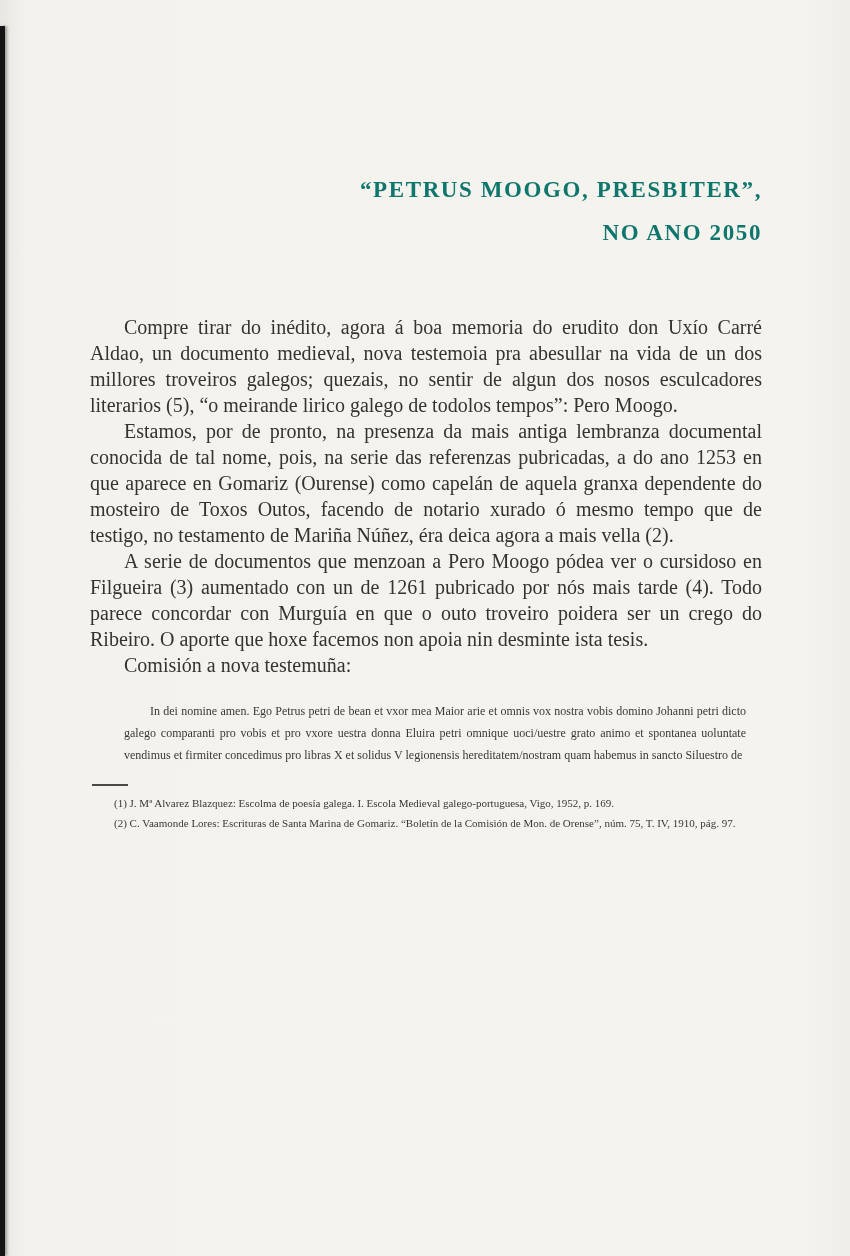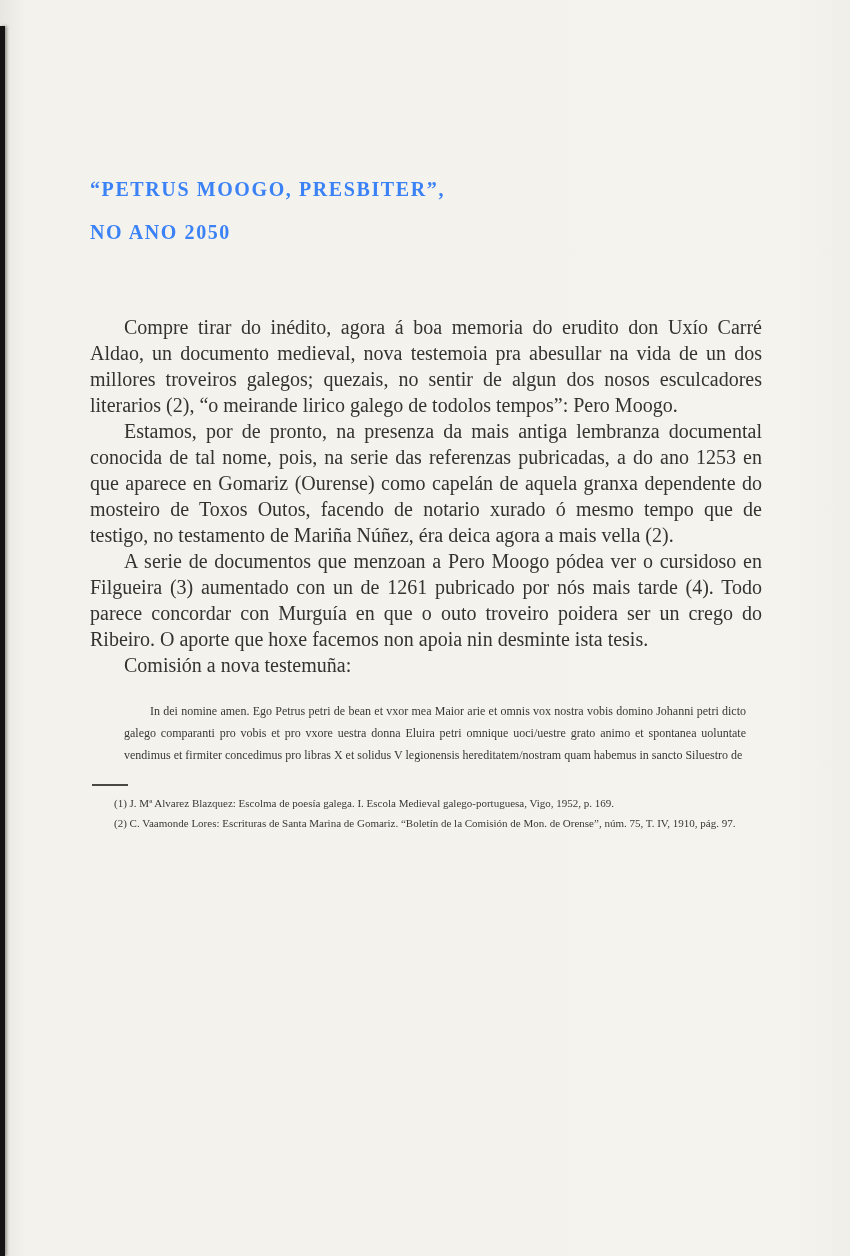--- a/index.html
+++ b/index.html
@@ -25,26 +25,26 @@
     box-shadow: 2px 0 3px rgba(60,60,55,0.45);
   }
   .content {
     position: absolute;
     left: 90px;
     top: 168px;
     width: 672px;
   }
   .title {
     margin: 0 0 60px 0;
-    text-align: left;
-    font-size: 20px;
+    text-align: right;
+    font-size: 23px;
     font-weight: 700;
     letter-spacing: 1.6px;
     line-height: 43px;
-    color: #3b82f6;
+    color: #0f766e;
   }
   .para {
     margin: 0;
     font-size: 20px;
     line-height: 26px;
     text-align: justify;
     text-indent: 34px;
     color: #35332f;
   }
   .quote {
@@ -76,21 +76,21 @@
 <div class="page">
   <div class="binding-edge"></div>
 
   <div class="content">
 
     <h1 class="title">
       <span>“PETRUS MOOGO, PRESBITER”,</span><br>
       <span>NO ANO 2050</span>
     </h1>
 
-    <p class="para">Compre tirar do inédito, agora á boa memoria do erudito don Uxío Carré Aldao, un documento medieval, nova testemoia pra abesullar na vida de un dos millores troveiros galegos; quezais, no sentir de algun dos nosos esculcadores literarios (2), “o meirande lirico galego de todolos tempos”: Pero Moogo.</p>
+    <p class="para">Compre tirar do inédito, agora á boa memoria do erudito don Uxío Carré Aldao, un documento medieval, nova testemoia pra abesullar na vida de un dos millores troveiros galegos; quezais, no sentir de algun dos nosos esculcadores literarios (5), “o meirande lirico galego de todolos tempos”: Pero Moogo.</p>
     <p class="para">Estamos, por de pronto, na presenza da mais antiga lembranza documental conocida de tal nome, pois, na serie das referenzas pubricadas, a do ano 1253 en que aparece en Gomariz (Ourense) como capelán de aquela granxa dependente do mosteiro de Toxos Outos, facendo de notario xurado ó mesmo tempo que de testigo, no testamento de Mariña Núñez, éra deica agora a mais vella (2).</p>
     <p class="para">A serie de documentos que menzoan a Pero Moogo pódea ver o cursidoso en Filgueira (3) aumentado con un de 1261 pubricado por nós mais tarde (4). Todo parece concordar con Murguía en que o outo troveiro poidera ser un crego do Ribeiro. O aporte que hoxe facemos non apoia nin desminte ista tesis.</p>
     <p class="para">Comisión a nova testemuña:</p>
 
     <div class="quote">In dei nomine amen. Ego Petrus petri de bean et vxor mea Maior arie et omnis vox nostra vobis domino Johanni petri dicto galego comparanti pro vobis et pro vxore uestra donna Eluira petri omnique uoci/uestre grato animo et spontanea uoluntate vendimus et firmiter concedimus pro libras X et solidus V legionensis hereditatem/nostram quam habemus in sancto Siluestro de</div>
 
     <div class="fn-rule"></div>
 
     <div class="footnotes">
       <p class="footnote">(1) J. Mª Alvarez Blazquez: Escolma de poesía galega. I. Escola Medieval galego-portuguesa, Vigo, 1952, p. 169.</p>

